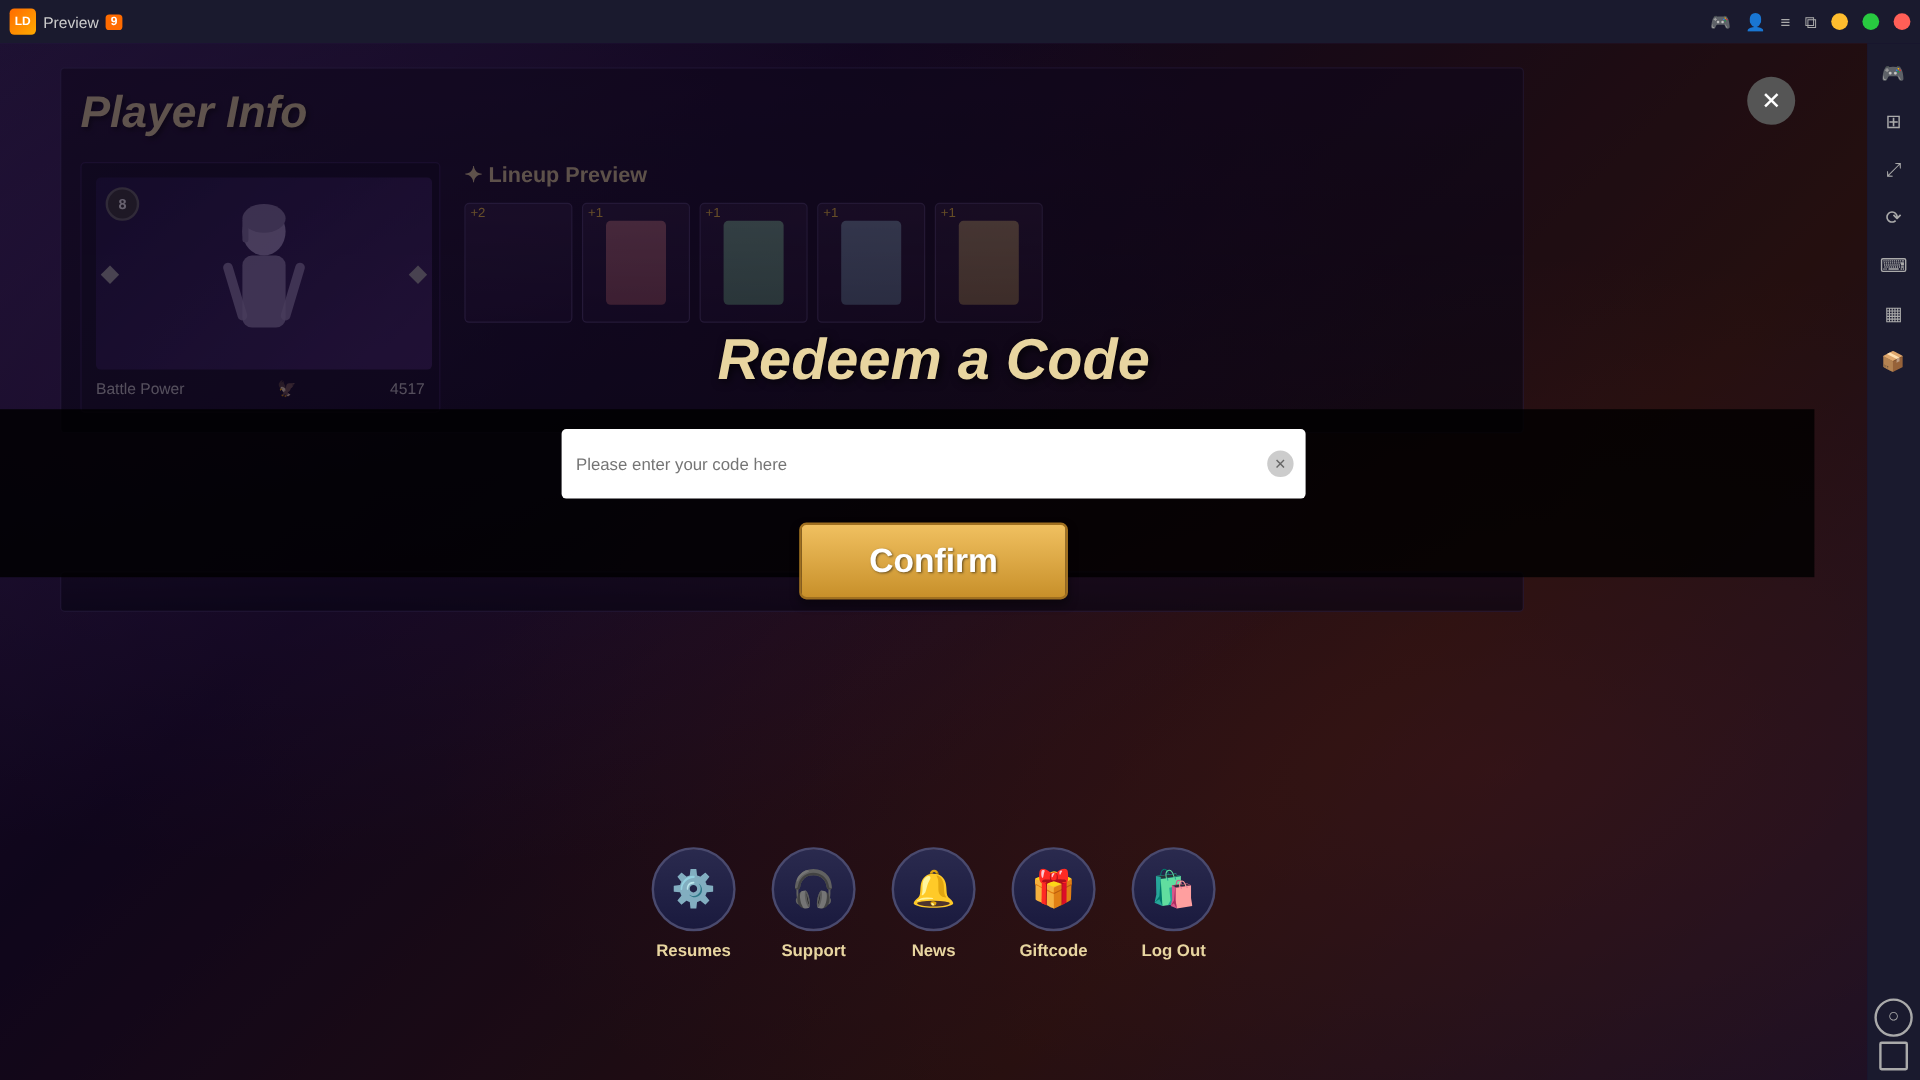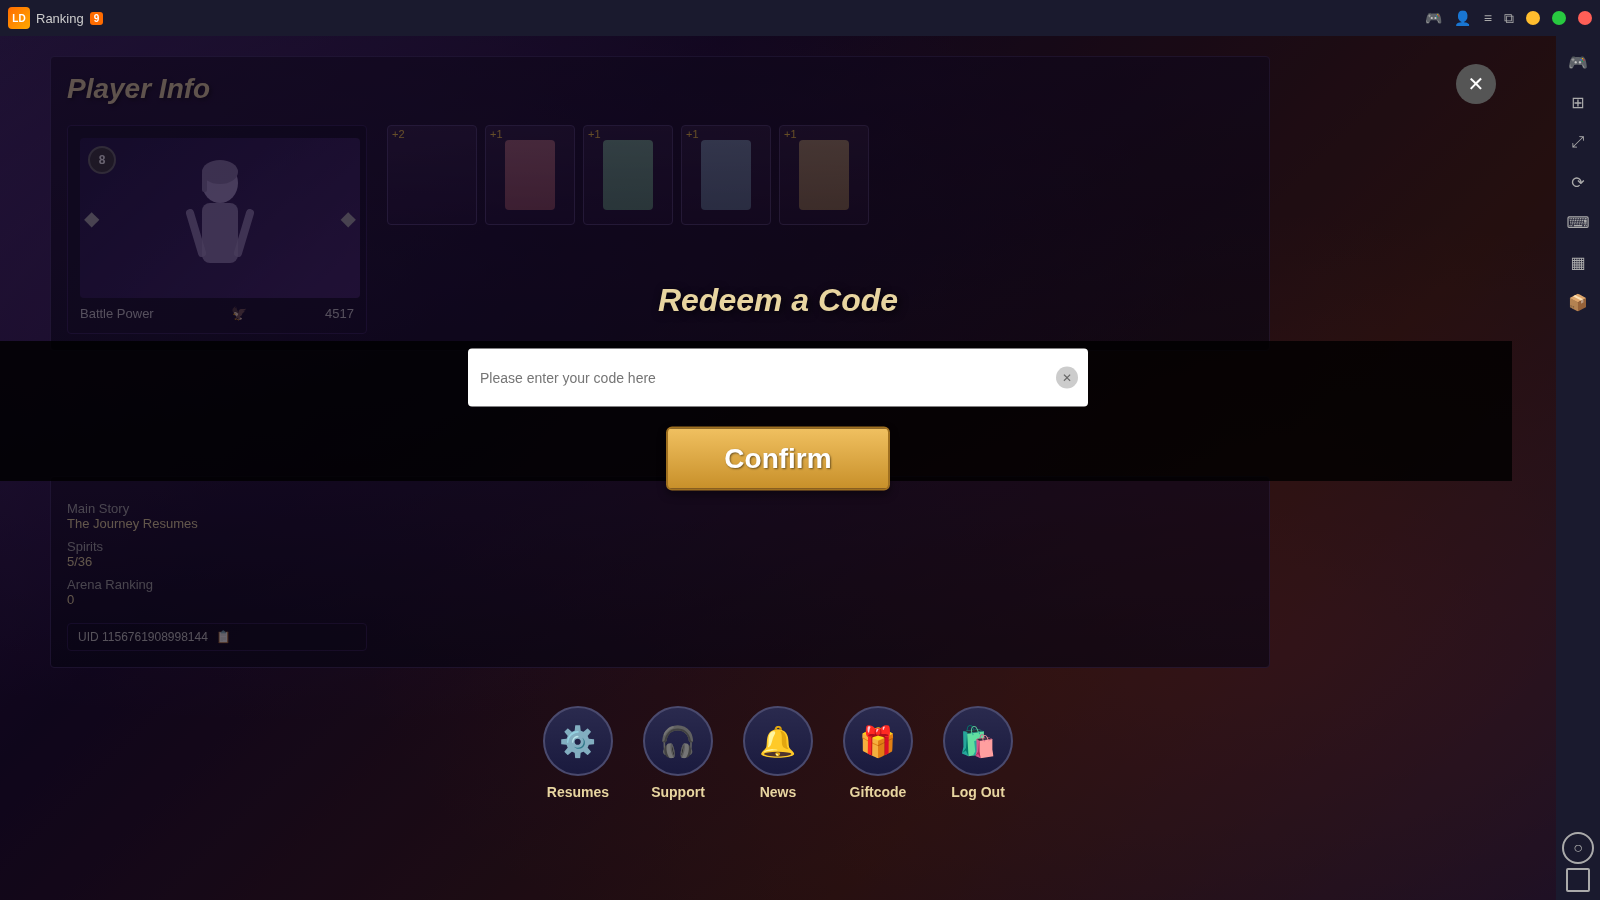--- a/index.html
+++ b/index.html
@@ -151,21 +151,21 @@
       position: absolute;
       top: 20px;
       left: 50px;
       width: 1220px;
       background: linear-gradient(180deg, #1a0d2e 0%, #0d0820 100%);
       border: 1px solid #3a2a5e;
       border-radius: 4px;
       padding: 16px;
     }
     .player-info-title {
-      font-size: 28px;
+      font-size: 37px;
       font-weight: bold;
       color: #e8d5a0;
       text-shadow: 2px 2px 4px rgba(0,0,0,0.8);
       font-style: italic;
       margin-bottom: 20px;
     }
     .player-info-content {
       display: flex;
       gap: 20px;
     }
@@ -312,21 +312,21 @@
       width: 600px;
       background: rgba(0, 0, 0, 0.85);
       border-radius: 8px;
       z-index: 60;
       display: flex;
       flex-direction: column;
       align-items: center;
       padding: 40px 40px 60px;
     }
     .redeem-title {
-      font-size: 32px;
+      font-size: 48px;
       font-weight: bold;
       color: #e8d5a0;
       font-style: italic;
       margin-bottom: 30px;
       text-align: center;
       text-shadow: 2px 2px 8px rgba(0,0,0,0.8);
     }
     .redeem-input {
       width: 100%;
       height: 58px;
@@ -446,21 +446,21 @@
       background: rgba(0,0,0,0.4);
       z-index: 45;
     }
   </style>
 </head>
 <body>
 
 <div class="titlebar">
   <div class="titlebar-left">
     <div class="titlebar-logo">LD</div>
-    <span class="titlebar-title">Ranking</span>
+    <span class="titlebar-title">Preview</span>
     <span class="titlebar-badge">9</span>
   </div>
   <div class="titlebar-controls">
     <span class="titlebar-icon">🎮</span>
     <span class="titlebar-icon">👤</span>
     <span class="titlebar-icon">≡</span>
     <span class="titlebar-icon">⧉</span>
     <span class="btn-min titlebar-btn"></span>
     <span class="btn-max titlebar-btn"></span>
     <span class="btn-close titlebar-btn"></span>
@@ -504,20 +504,21 @@
             <span class="nav-arrow">◆</span>
           </div>
         </div>
         <div class="battle-power-row">
           <span>Battle Power</span>
           <span>🦅</span>
           <span>4517</span>
         </div>
       </div>
       <div class="lineup-section">
+        <div class="lineup-title">✦ Lineup Preview</div>
         <div class="lineup-cards">
           <div class="lineup-card">
             <span class="card-plus">+2</span>
             <div class="card-figure"></div>
           </div>
           <div class="lineup-card">
             <span class="card-plus">+1</span>
             <div class="card-figure" style="background:linear-gradient(180deg,#c87888,#a85868);"></div>
           </div>
           <div class="lineup-card">
@@ -531,32 +532,20 @@
           <div class="lineup-card">
             <span class="card-plus">+1</span>
             <div class="card-figure" style="background:linear-gradient(180deg,#c8a878,#a88858);"></div>
           </div>
         </div>
       </div>
     </div>
   </div>
 
   <div class="bottom-player-section" style="opacity:0.65;">
-    <div class="player-stats">
-      <div class="stat-label">Main Story</div>
-      <div class="stat-value">The Journey Resumes</div>
-      <div class="stat-label">Spirits</div>
-      <div class="stat-value">5/36</div>
-      <div class="stat-label">Arena Ranking</div>
-      <div class="stat-value">0</div>
-      <div class="uid-row">
-        <span>UID 1156761908998144</span>
-        <span>📋</span>
-      </div>
-    </div>
   </div>
 
   <div class="bg-dim"></div>
 
   <button class="close-btn" style="top:28px; right:60px; z-index:56;">✕</button>
 
   <div style="position:absolute; top:305px; left:0; right:44px; height:140px; background:rgba(0,0,0,0.82); z-index:58; display:flex; align-items:center; justify-content:center;">
   </div>
 
   <div class="redeem-modal" style="top:370px; transform:translate(-50%, -50%); padding: 0 40px 40px; background: transparent; width: 700px;">

